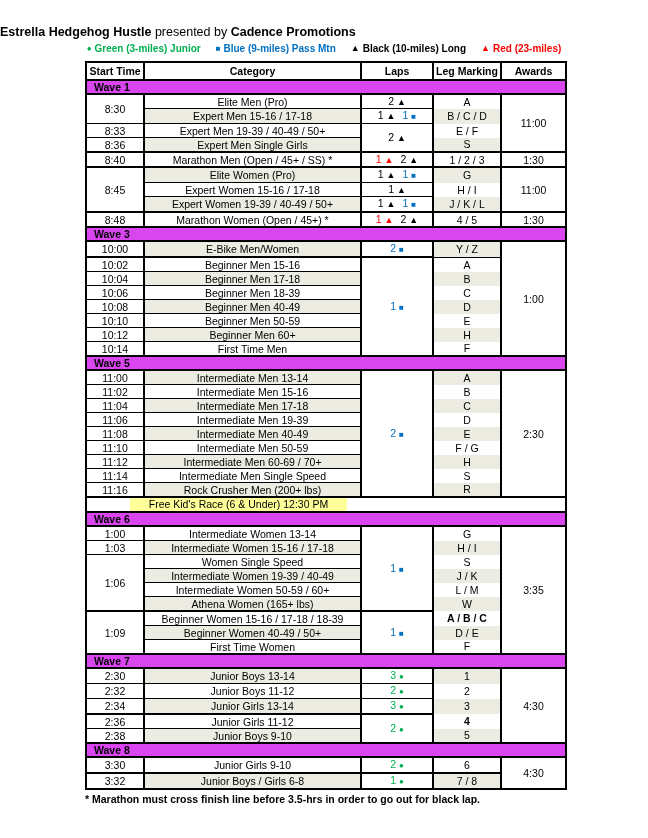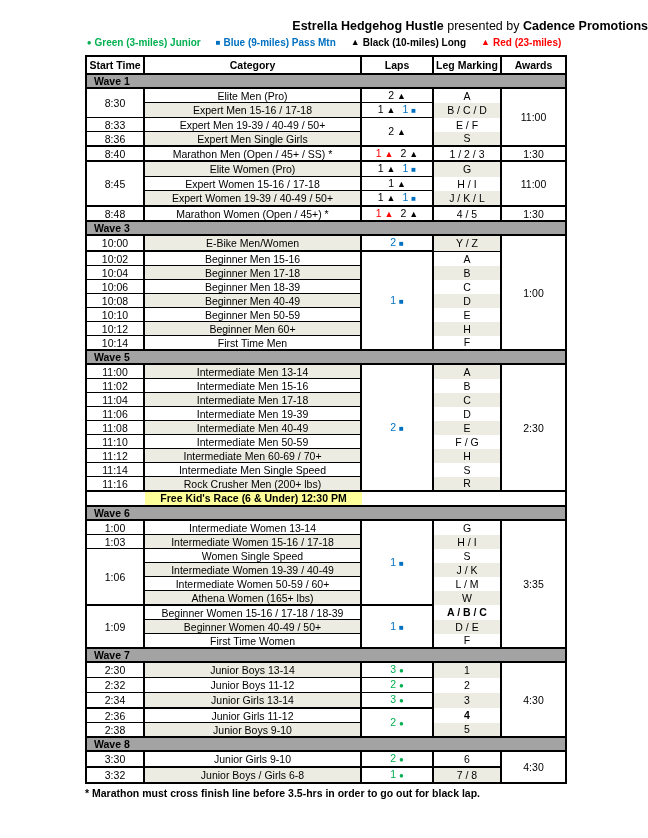--- a/index.html
+++ b/index.html
@@ -1,45 +1,45 @@
 <!DOCTYPE html>
 <html><head>
 <meta charset="utf-8">
 <style>
   html,body{margin:0;padding:0;background:#ffffff;}
   body{width:648px;height:838px;font-family:"Liberation Sans",sans-serif;color:#000;}
   .page{position:relative;width:648px;height:838px;overflow:hidden;}
 
-  .title{padding-top:19px;text-align:right;font-size:12.5px;letter-spacing:0;}
+  .title{padding-top:25px;text-align:left;font-size:12.5px;letter-spacing:0;}
   .title .b{font-weight:bold;}
   .date{margin-top:1px;text-align:center;font-size:10.5px;font-style:italic;}
 
   .legend{margin-top:4px;display:flex;justify-content:center;gap:15px;
           font-size:10px;font-weight:bold;white-space:nowrap;}
   .legend-item{display:flex;align-items:center;gap:3px;}
   .legend-sym{line-height:1;}
 
   table{border-collapse:collapse;table-layout:fixed;width:480px;margin:7px 0 0 85px;
         border:2px solid #000;}
   td{font-size:10.5px;text-align:center;vertical-align:middle;padding:0;
      height:13px;line-height:12px;overflow:hidden;
      border-left:2px solid #000;border-right:2px solid #000;}
   tr.hdr td{font-weight:bold;height:16px;line-height:16px;border-bottom:2px solid #000;font-size:10.5px;text-align:center;}
-  tr.wave td{background:#a3a3a3;text-align:left;padding-left:7px;font-weight:bold;
+  tr.wave td{background:#d946ef;text-align:left;padding-left:7px;font-weight:bold;
              height:12px;line-height:12px;border-top:2px solid #000;border-bottom:2px solid #000;}
   .c-time,.c-cat,.c-laps,.c-awd{border-top:1px solid #000;}
   .c-leg{border-top:0 none;}
   .bt0{border-top:0 none !important;font-weight:bold;}
   .bt1{border-top:1px solid #000 !important;}
   .bt2{border-top:2px solid #000 !important;}
   .shade{background:#EDECE2;}
 
   .kids-cell{border-top:2px solid #000;border-bottom:2px solid #000;}
-  .kids-band{margin-left:58px;width:217px;height:13px;line-height:13px;
-             background:#FFFF99;font-weight:bold;font-size:10.5px;text-align:center;}
+  .kids-band{margin-left:43px;width:217px;height:13px;line-height:13px;
+             background:#FFFF99;font-weight:normal;font-size:10.5px;text-align:center;}
 
   .lap-part{white-space:nowrap;}
   .lap-part + .lap-part{margin-left:7px;}
   .g-tri{font-size:9px;}
   .g-sm{font-size:8px;}
 
   .footnote{margin-left:85px;width:480px;margin-top:3px;text-align:left;
             font-weight:bold;font-size:10.5px;}
 </style>
 </head>

